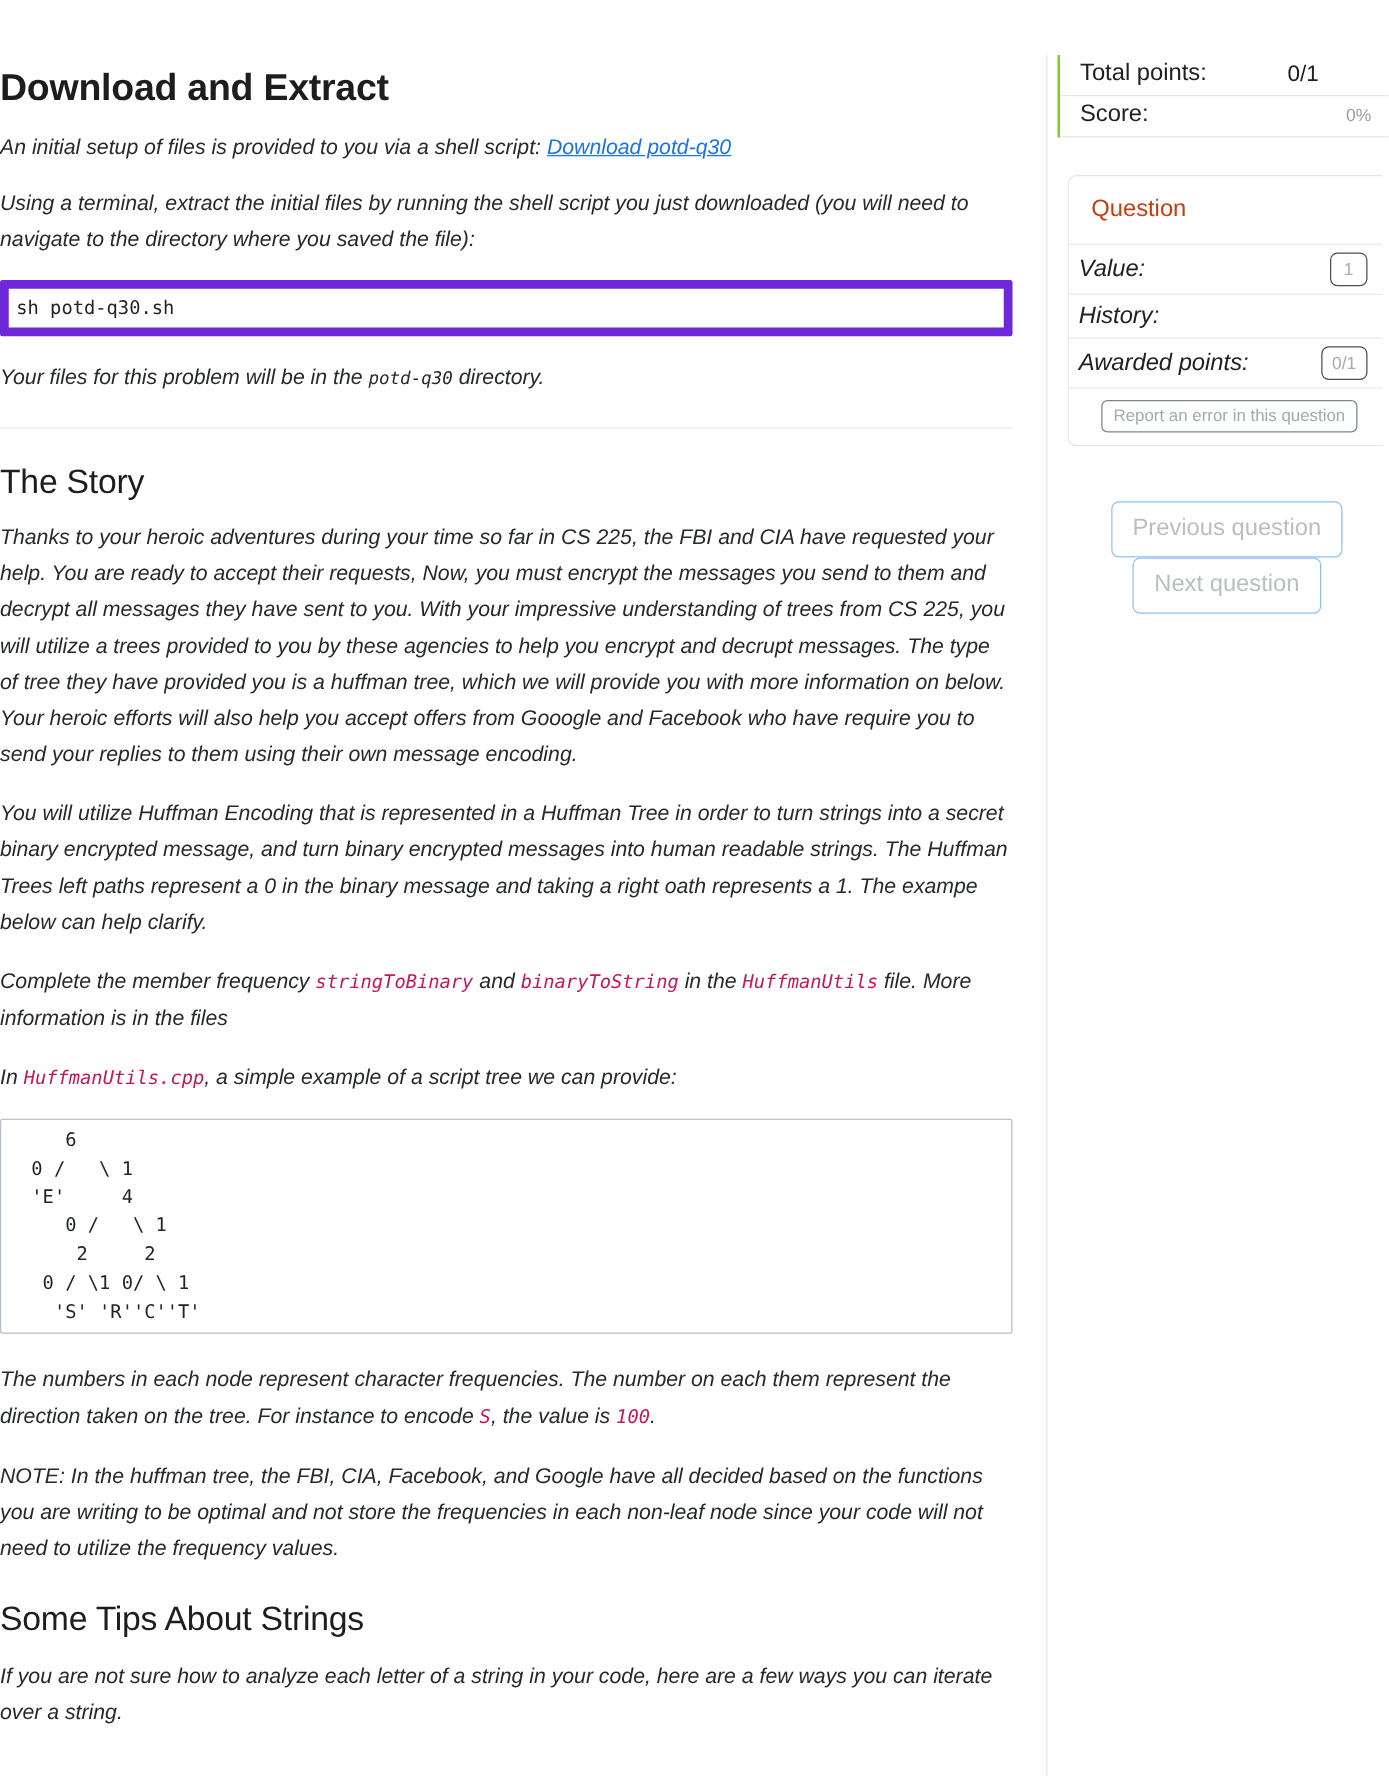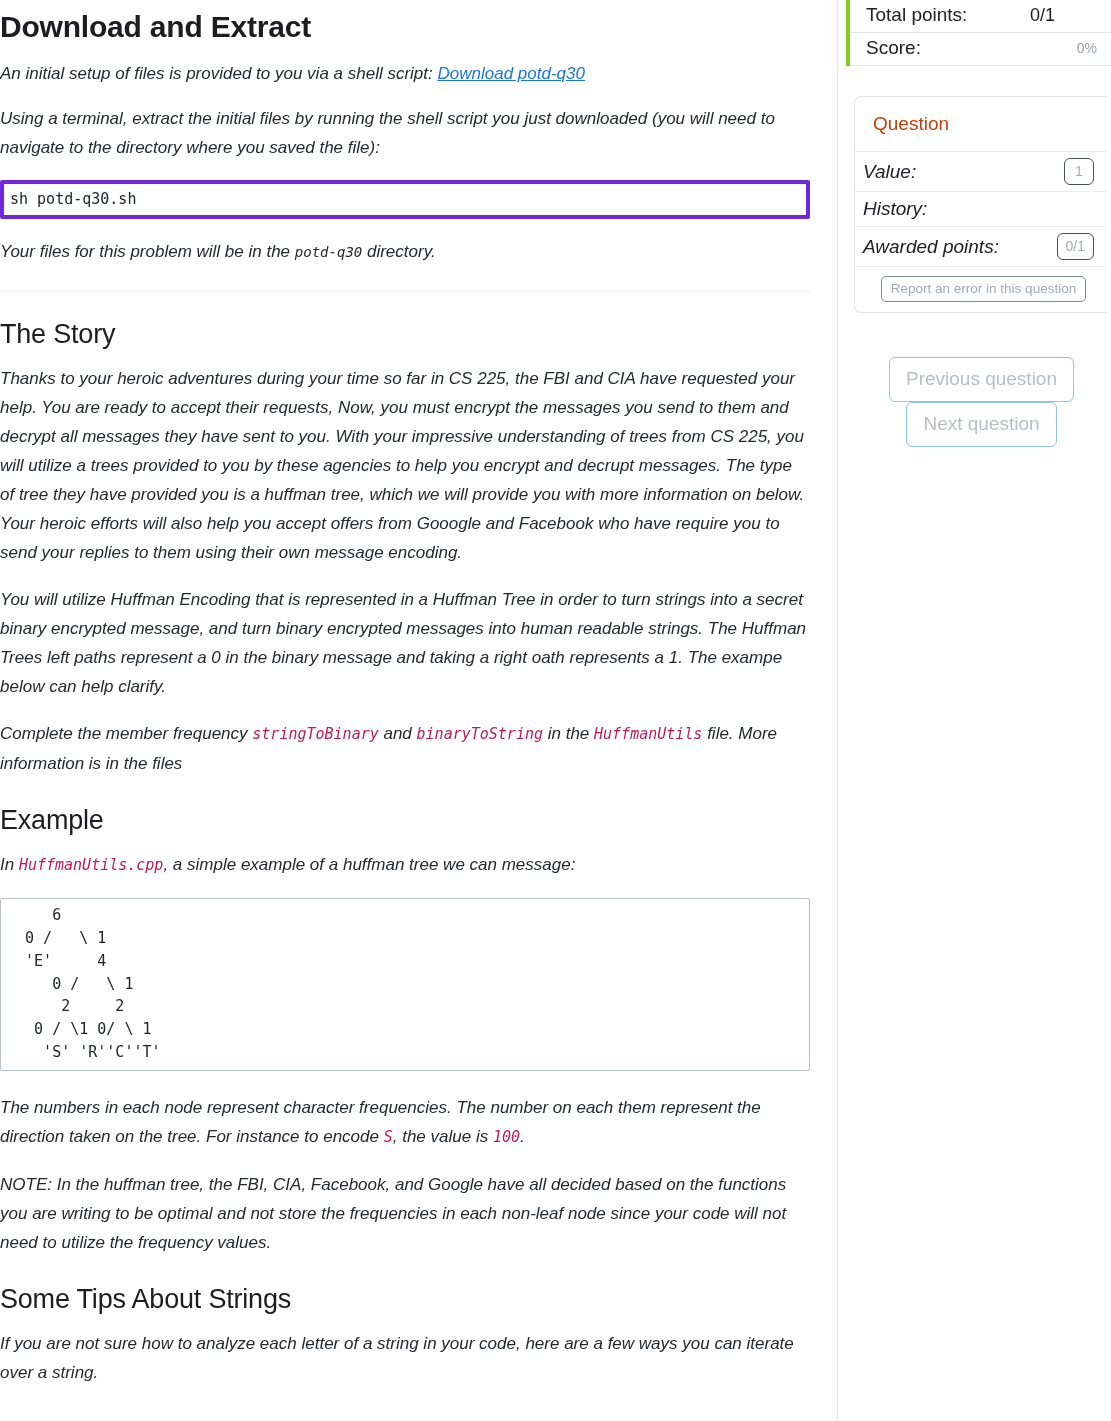--- a/index.html
+++ b/index.html
@@ -15,20 +15,21 @@
     overflow: hidden;
     position: relative;
   }
 
   
   .page {
     display: flex;
     width: 1111px;
     height: 1010px;
     align-items: flex-start;
+    margin-top: 44px;
   }
   .content-col {
     width: 838px;
     box-sizing: border-box;
     padding: 0 28px 0 0;
     border-right: 1px solid #e6e6e6;
     height: 1421px;
     overflow: hidden;
   }
   .side-col {
@@ -83,21 +84,21 @@
     background: transparent;
     white-space: pre;
   }
 
   pre.codeblock {
     font-family: "DejaVu Sans Mono", "Liberation Mono", monospace;
     font-size: 15px;
     line-height: 21px;
     color: #212529;
     background: #ffffff;
-    border: 4px solid #6d28d9;
+    border: 7px solid #6d28d9;
     border-radius: 2px;
     margin: 0 0 18px 0;
     padding: 5px 6px;
     white-space: pre;
     overflow: hidden;
     box-sizing: border-box;
     width: 810px;
   }
   pre.treeblock {
     font-family: "DejaVu Sans Mono", "Liberation Mono", monospace;
@@ -116,21 +117,21 @@
   hr.divider {
     border: none;
     border-top: 1px solid #e9ecef;
     margin: 24px 0 22px 0;
     width: 810px;
   }
 
   
   .score-panel {
     margin-left: 8px;
-    border-left: 4px solid #84cc16;
+    border-left: 2px solid #84cc16;
     border-top: none;
     width: 265px;
     box-sizing: border-box;
   }
   .score-row {
     display: flex;
     align-items: center;
     justify-content: space-between;
     padding: 4px 14px 6px 16px;
     font-size: 19px;
@@ -241,23 +242,22 @@
 
     <hr class="divider">
 
     <h2 class="sec-title">The Story</h2>
     <p class="para">Thanks to your heroic adventures during your time so far in CS 225, the FBI and CIA have requested your help. You are ready to accept their requests, Now, you must encrypt the messages you send to them and decrypt all messages they have sent to you. With your impressive understanding of trees from CS 225, you will utilize a trees provided to you by these agencies to help you encrypt and decrupt messages. The type of tree they have provided you is a huffman tree, which we will provide you with more information on below. Your heroic efforts will also help you accept offers from Gooogle and Facebook who have require you to send your replies to them using their own message encoding.</p>
 
     <p class="para">You will utilize Huffman Encoding that is represented in a Huffman Tree in order to turn strings into a secret binary encrypted message, and turn binary encrypted messages into human readable strings. The Huffman Trees left paths represent a 0 in the binary message and taking a right oath represents a 1. The exampe below can help clarify.</p>
 
     <p class="para"><span>Complete the member frequency </span><code class="inline">stringToBinary</code><span> and </span><code class="inline">binaryToString</code><span> in the </span><code class="inline">HuffmanUtils</code><span> file. More information is in the files</span></p>
 
-    <h2 class="sec-title">Example</h2>
-
-    <p class="para"><span>In </span><code class="inline">HuffmanUtils.cpp</code><span>, a simple example of a huffman tree we can message:</span></p>
+
+    <p class="para"><span>In </span><code class="inline">HuffmanUtils.cpp</code><span>, a simple example of a script tree we can provide:</span></p>
 
     <pre class="treeblock">     6
   0 /   \ 1
   'E'     4
      0 /   \ 1
       2     2
    0 / \1 0/ \ 1
     'S' 'R''C''T'</pre>
 
     <p class="para"><span>The numbers in each node represent character frequencies. The number on each them represent the direction taken on the tree. For instance to encode </span><code class="inline">S</code><span>, the value is </span><code class="inline">100</code><span>.</span></p>

